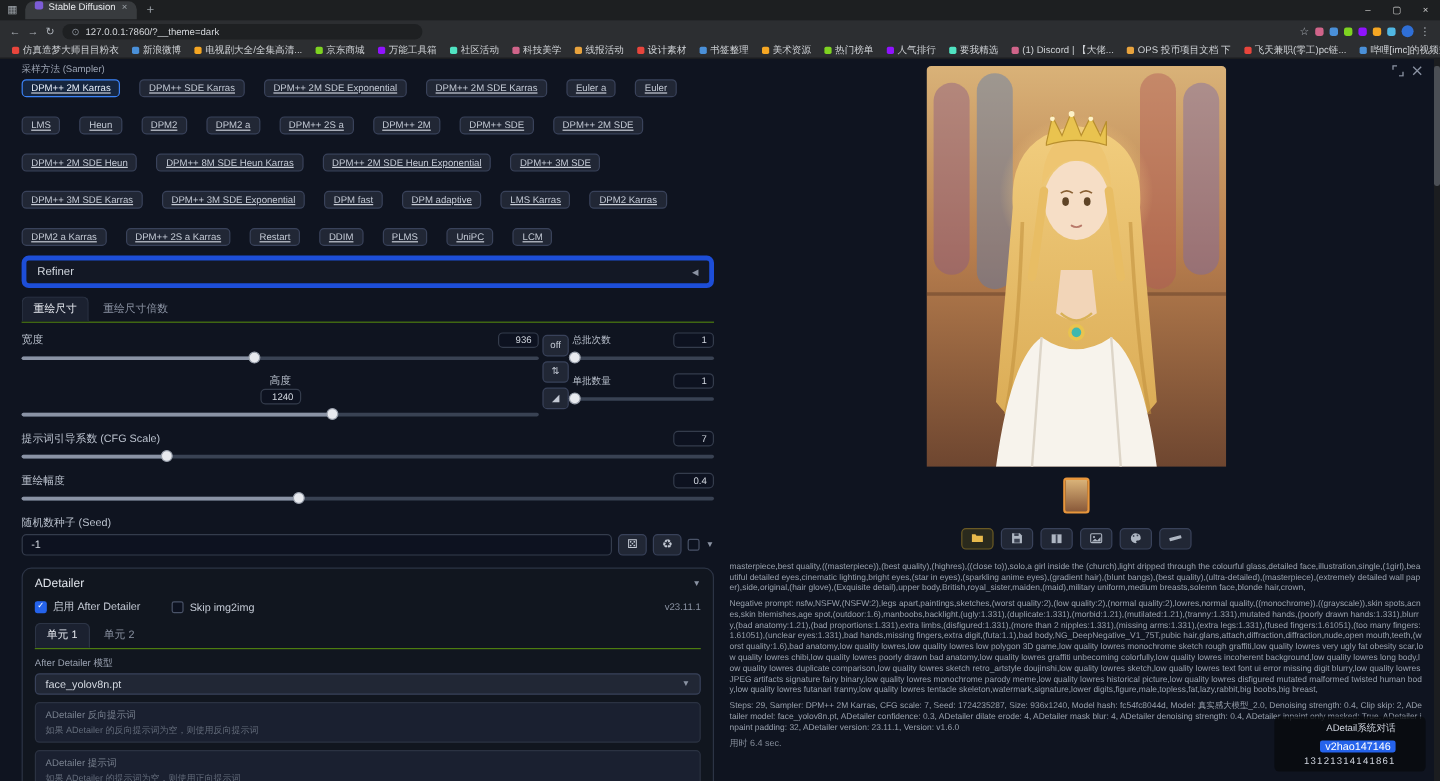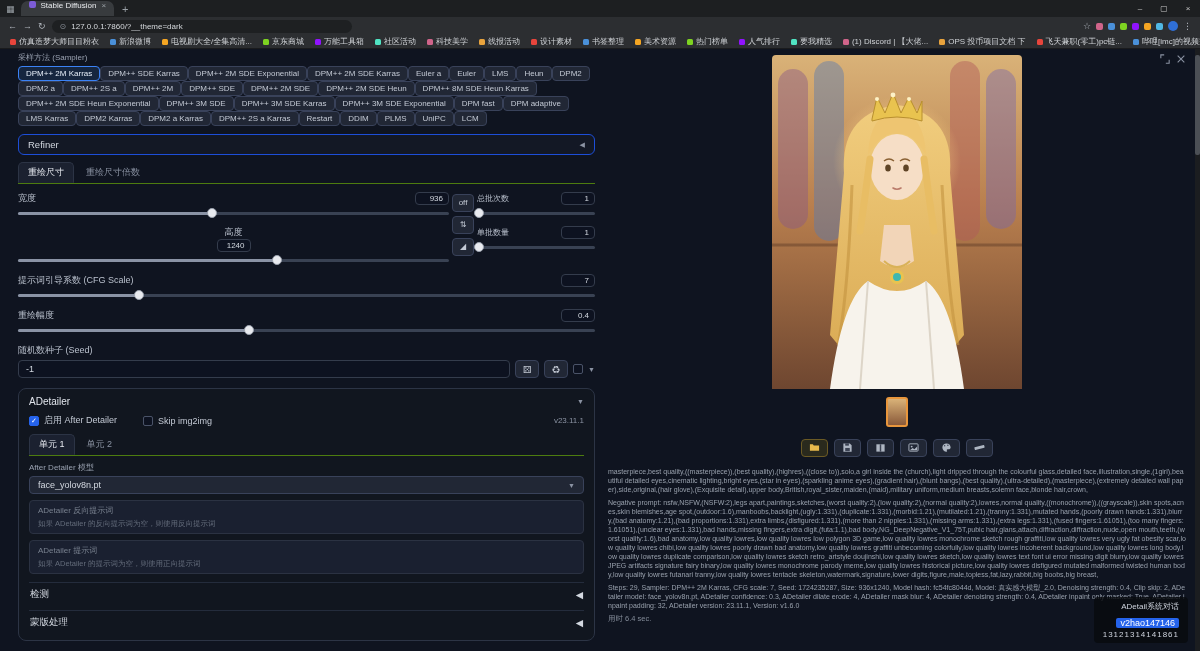--- a/index.html
+++ b/index.html
@@ -33,27 +33,27 @@
 
   
   .app { position:absolute; top:49px; left:0; right:5px; bottom:0; background:#0f1420; }
   .left { position:absolute; left:0; top:0; width:598px; bottom:0; padding:3px 3px 0 18px; overflow:hidden; }
   .right { position:absolute; left:600px; top:0; right:1px; bottom:0; }
 
   .sec-label { font-size:8px; color:#9aa2b1; }
   .mini-label { font-size:8px; color:#9aa2b1; }
 
   
-  .sampler-grid { display:flex; flex-wrap:wrap; gap:0; margin-top:3px; }
+  .sampler-grid { display:flex; flex-wrap:wrap; gap:16px; margin-top:3px;text-decoration:underline; }
   .sampler-btn { background:#212735; border:1px solid #39425a; border-radius:4px; color:#c3c9d4;
     font-size:8px; padding:2px 7px; height:15px; line-height:10px; font-family:inherit; }
   .sampler-btn.selected { border-color:#3b82f6; background:#16263f; color:#e5edf8; }
 
   
-  .acc { display:flex; justify-content:space-between; align-items:center; border:1px solid #1d4ed8;
+  .acc { display:flex; justify-content:space-between; align-items:center; border:4px solid #1d4ed8;
     background:#131825; border-radius:6px; padding:4px 9px; font-size:9.5px; color:#d3d8e0; margin-top:8px; }
   .acc .arr { font-size:7px; color:#8b93a3; }
 
   
   .tabs-row { display:flex; gap:2px; border-bottom:1px solid #4d7c0f; margin-top:7px; }
   .ui-tab { font-size:9px; color:#8b93a3; padding:3px 9px; background:transparent; border:1px solid transparent;
     border-radius:5px 5px 0 0; font-family:inherit; }
   .ui-tab.active { color:#e7eaf0; background:#1b2130; border-color:#2c3445; border-bottom-color:#1b2130; }
 
   
@@ -113,21 +113,21 @@
     background:linear-gradient(#d9b278,#8a5a3a); }
   .out-btns { display:flex; justify-content:center; gap:6px; margin-top:12px; }
   .out-btn { width:27px; height:18px; background:#212735; border:1px solid #39425a; border-radius:4px;
     display:flex; align-items:center; justify-content:center; }
   .out-btn.first { background:#2a2a1d; border-color:#6b5a24; }
   .geninfo { margin:10px 8px 0 8px; font-size:7px; line-height:9px; color:#98a0ac;
     word-break:break-all; text-align:left; }
   .geninfo p { margin-bottom:4px; }
   .time-txt { margin:4px 8px 0; font-size:7.5px; color:#848c99; }
   .watermark { position:absolute; right:6px; bottom:8px; background:rgba(8,10,14,.8); border-radius:4px;
-    padding:4px 9px; text-align:right; }
+    padding:4px 25px; text-align:right; }
   .watermark .w1 { font-size:8px; color:#cfd4de; }
   .watermark .w2 { font-size:9px; color:#fff; background:#2563eb; padding:0 4px; border-radius:2px;
     display:inline-block; margin:2px 0; }
   .watermark .w3 { font-size:8px; color:#cfd4de; letter-spacing:1px; }
 </style>
 </head>
 <body>
 
 <div class="chrome">
   <div class="tabstrip">

